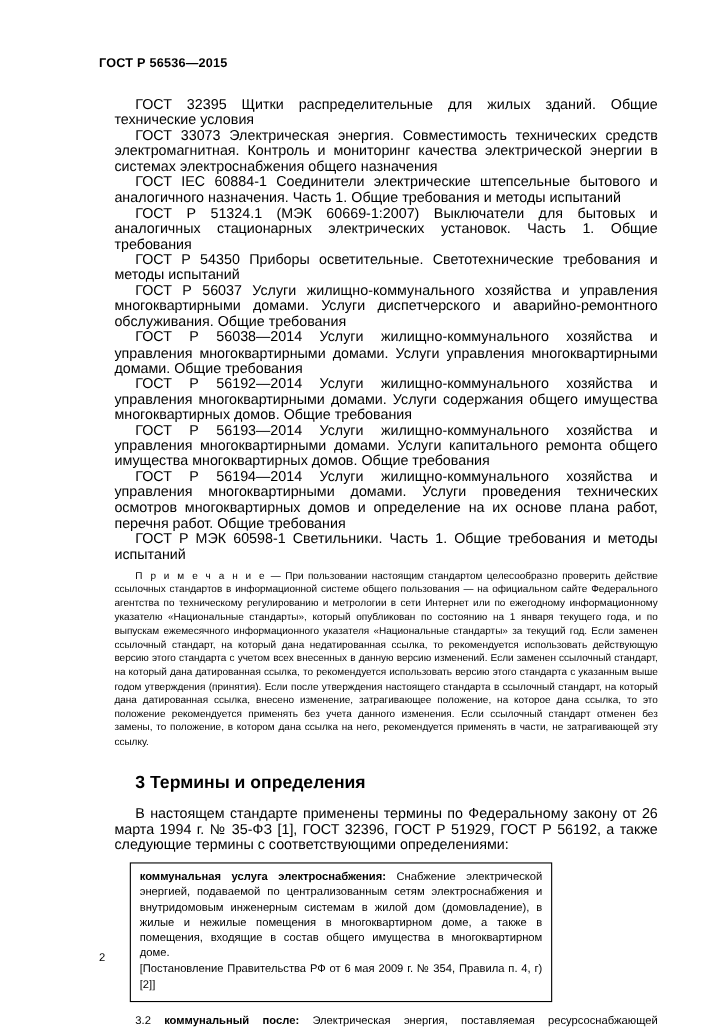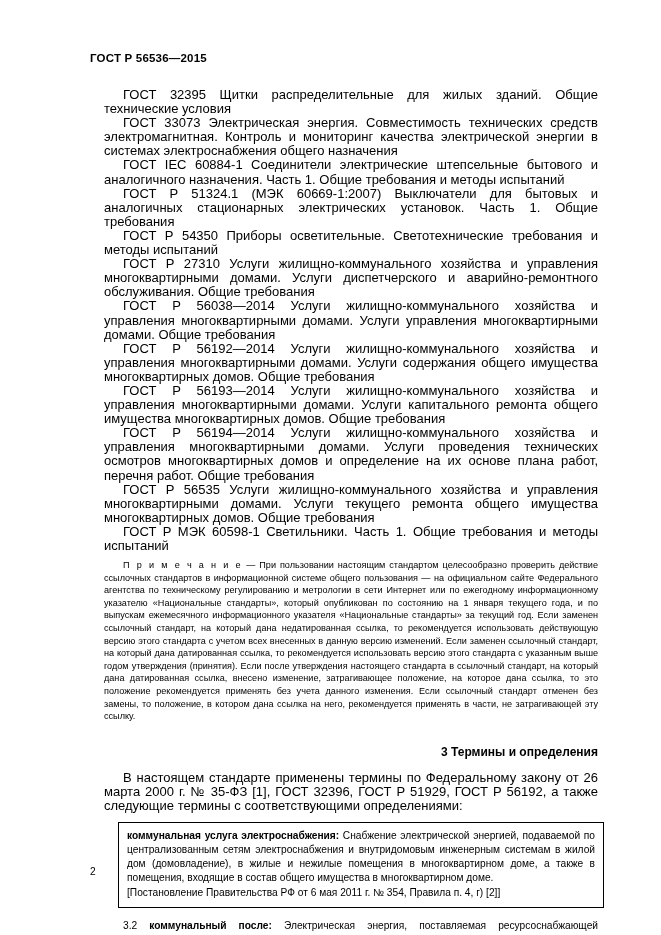--- a/index.html
+++ b/index.html
@@ -49,37 +49,36 @@
     font-size: 9.1px;
     line-height: 12.6px;
     text-align: justify;
     text-indent: 19px;
   }
   .note .lead {
     letter-spacing: 1.6px;
   }
   h2.section {
     margin: 22px 0 0 0;
-    font-size: 12px;
+    font-size: 16px;
     font-weight: bold;
     text-indent: 19px;
-    text-align: right;
   }
   .section-body {
     margin-top: 12px;
   }
   .num {
     margin: 10px 0 0 0;
     font-size: 10.2px;
     line-height: 14.1px;
     text-indent: 19px;
   }
   .termbox {
     margin: 9px 0 0 14px;
-    width: 486px;
+    width: 384px;
     border: 1px solid #000000;
     padding: 6px 8px 7px 8px;
     box-sizing: border-box;
   }
   .termbox p {
     margin: 0;
     font-size: 10.2px;
     line-height: 13.9px;
     text-align: justify;
   }
@@ -114,38 +113,37 @@
 
   <div class="header">ГОСТ Р 56536—2015</div>
 
   <div class="content">
 
     <p class="std">ГОСТ 32395 Щитки распределительные для жилых зданий. Общие технические условия</p>
     <p class="std">ГОСТ 33073 Электрическая энергия. Совместимость технических средств электромагнитная. Контроль и мониторинг качества электрической энергии в системах электроснабжения общего назначения</p>
     <p class="std">ГОСТ IEC 60884-1 Соединители электрические штепсельные бытового и аналогичного назначения. Часть 1. Общие требования и методы испытаний</p>
     <p class="std">ГОСТ Р 51324.1 (МЭК 60669-1:2007) Выключатели для бытовых и аналогичных стационарных электрических установок. Часть 1. Общие требования</p>
     <p class="std">ГОСТ Р 54350 Приборы осветительные. Светотехнические требования и методы испытаний</p>
-    <p class="std">ГОСТ Р 27310 Услуги жилищно-коммунального хозяйства и управления многоквартирными домами. Услуги диспетчерского и аварийно-ремонтного обслуживания. Общие требования</p>
+    <p class="std">ГОСТ Р 56037 Услуги жилищно-коммунального хозяйства и управления многоквартирными домами. Услуги диспетчерского и аварийно-ремонтного обслуживания. Общие требования</p>
     <p class="std">ГОСТ Р 56038—2014 Услуги жилищно-коммунального хозяйства и управления многоквартирными домами. Услуги управления многоквартирными домами. Общие требования</p>
     <p class="std">ГОСТ Р 56192—2014 Услуги жилищно-коммунального хозяйства и управления многоквартирными домами. Услуги содержания общего имущества многоквартирных домов. Общие требования</p>
     <p class="std">ГОСТ Р 56193—2014 Услуги жилищно-коммунального хозяйства и управления многоквартирными домами. Услуги капитального ремонта общего имущества многоквартирных домов. Общие требования</p>
     <p class="std">ГОСТ Р 56194—2014 Услуги жилищно-коммунального хозяйства и управления многоквартирными домами. Услуги проведения технических осмотров многоквартирных домов и определение на их основе плана работ, перечня работ. Общие требования</p>
-    <p class="std">ГОСТ Р 56535 Услуги жилищно-коммунального хозяйства и управления многоквартирными домами. Услуги текущего ремонта общего имущества многоквартирных домов. Общие требования</p>
     <p class="std">ГОСТ Р МЭК 60598-1 Светильники. Часть 1. Общие требования и методы испытаний</p>
 
     <p class="note"><span class="lead">П р и м е ч а н и е</span><span> — При пользовании настоящим стандартом целесообразно проверить действие ссылочных стандартов в информационной системе общего пользования — на официальном сайте Федерального агентства по техническому регулированию и метрологии в сети Интернет или по ежегодному информационному указателю «Национальные стандарты», который опубликован по состоянию на 1 января текущего года, и по выпускам ежемесячного информационного указателя «Национальные стандарты» за текущий год. Если заменен ссылочный стандарт, на который дана недатированная ссылка, то рекомендуется использовать действующую версию этого стандарта с учетом всех внесенных в данную версию изменений. Если заменен ссылочный стандарт, на который дана датированная ссылка, то рекомендуется использовать версию этого стандарта с указанным выше годом утверждения (принятия). Если после утверждения настоящего стандарта в ссылочный стандарт, на который дана датированная ссылка, внесено изменение, затрагивающее положение, на которое дана ссылка, то это положение рекомендуется применять без учета данного изменения. Если ссылочный стандарт отменен без замены, то положение, в котором дана ссылка на него, рекомендуется применять в части, не затрагивающей эту ссылку.</span></p>
 
     <h2 class="section">3 Термины и определения</h2>
 
     <div class="section-body">
-      <p class="std">В настоящем стандарте применены термины по Федеральному закону от 26 марта 2000 г. № 35-ФЗ [1], ГОСТ 32396, ГОСТ Р 51929, ГОСТ Р 56192, а также следующие термины с соответствующими определениями:</p>
+      <p class="std">В настоящем стандарте применены термины по Федеральному закону от 26 марта 1994 г. № 35-ФЗ [1], ГОСТ 32396, ГОСТ Р 51929, ГОСТ Р 56192, а также следующие термины с соответствующими определениями:</p>
 
       <div class="termbox">
         <p><span class="term">коммунальная услуга электроснабжения:</span><span> Снабжение электрической энергией, подаваемой по централизованным сетям электроснабжения и внутридомовым инженерным системам в жилой дом (домовладение), в жилые и нежилые помещения в многоквартирном доме, а также в помещения, входящие в состав общего имущества в многоквартирном доме.</span></p>
-        <p class="src">[Постановление Правительства РФ от 6 мая 2011 г. № 354, Правила п. 4, г) [2]]</p>
+        <p class="src">[Постановление Правительства РФ от 6 мая 2009 г. № 354, Правила п. 4, г) [2]]</p>
       </div>
 
       <p class="para-after-box"><span>3.2 </span><span class="term">коммунальный после:</span><span> Электрическая энергия, поставляемая ресурсоснабжающей организацией в точку поставки коммунального ресурса по параметрам и характеристикам согласно проектным и нормативным требованиям в соответствии с ее назначением.</span></p>
     </div>
 
   </div>
 
   <div class="page-number">2</div>
 
 </div>

